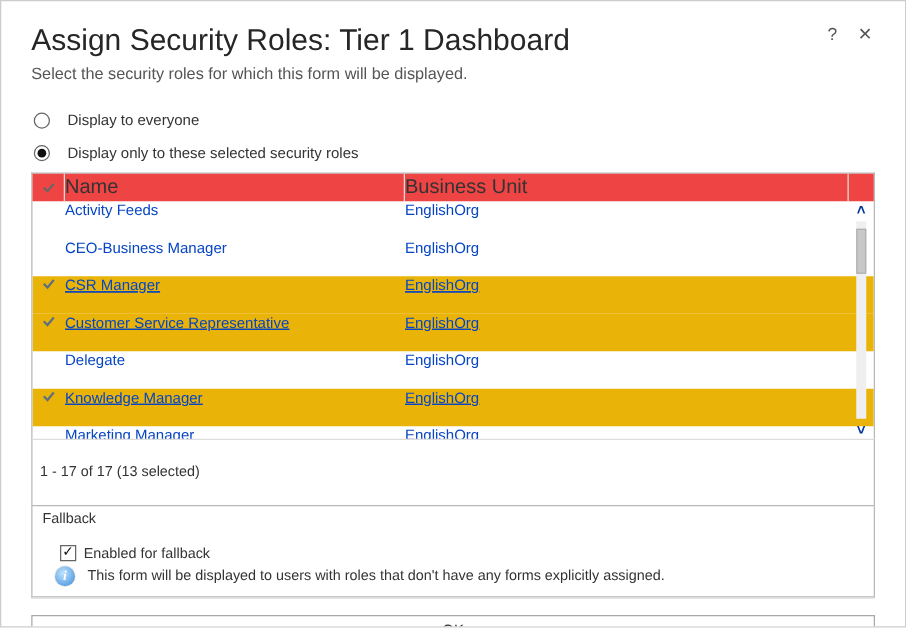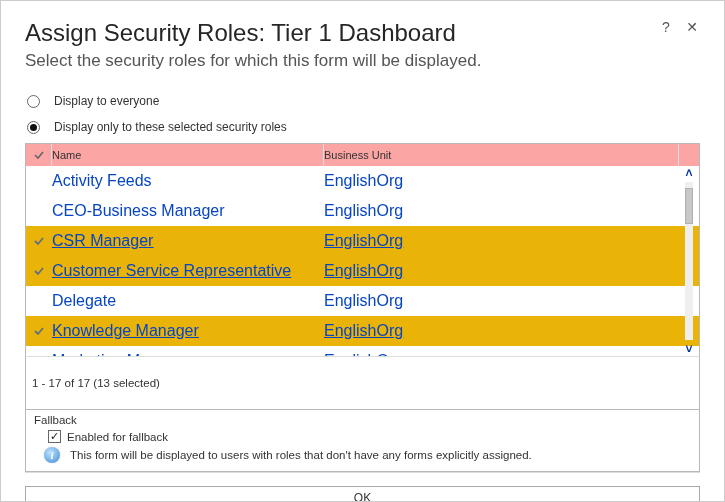--- a/index.html
+++ b/index.html
@@ -33,21 +33,21 @@
     width: 16px; height: 16px; line-height: 16px;
     text-align: center;
     margin-left: 10px;
     color: #555;
     font-size: 14px;
     cursor: pointer;
   }
   .close-icon { font-size: 15px; }
   .subtitle {
     margin: 4px 0 18px 0;
-    font-size: 17px;
+    font-size: 13px;
     color: #555;
   }
   .radios { margin-left: 2px; }
   .radio-row {
     display: flex;
     align-items: center;
     height: 24px;
     margin-bottom: 2px;
     cursor: pointer;
   }
@@ -68,43 +68,43 @@
   .radio-label { font-size: 12px; color: #333; }
   .table-wrap {
     border: 1px solid #b8b8b8;
     border-bottom: none;
     margin-top: 2px;
     position: relative;
   }
   .grid-head {
     display: flex;
     height: 22px;
-    background: #fca5a5;
-    font-size: 11px;
+    background: #ef4444;
+    font-size: 16px;
     color: #333;
     text-align: right;
   }
   .col-check { width: 26px; text-align: center; display:flex; align-items:center; justify-content:center;}
   .col-name  { width: 272px; padding-left: 0; display:flex; align-items:center;}
   .col-bu    { flex: 1; display:flex; align-items:center;}
   .col-scr   { width: 20px; }
   .grid-head > div { border-right: 1px solid #ddd; }
   .grid-head > div:last-child { border-right:none;}
   .grid-head .col-check svg { stroke:#666; }
   .rows-viewport {
     height: 190px; 
     overflow: hidden;
     position: relative;
   }
   .rows { }
   .row {
     display: flex;
     height: 30px;
-    align-items: center;
-    font-size: 16px;
+    align-items: flex-start;
+    font-size: 12px;
     color: #0645c4;
   }
   .row .col-check { color: #5a6a7a; }
   .row.selected { background: #eab308; text-decoration: underline; }
   .row .col-name span,
   .row .col-bu span { cursor: default; }
   .row.selected .col-bu span,
   .row.selected .col-name span { text-decoration: underline; }
   .row .col-name { padding-left: 0; }
   .row .col-check svg { stroke:#5f6f7f; }
@@ -133,21 +133,21 @@
     padding: 20px 6px;
     font-size: 11.5px;
     color: #333;
   }
   .fallback-block {
     border: 1px solid #b8b8b8;
     border-top: none;
     padding: 4px 8px 8px 8px;
     font-size: 11.5px;
   }
-  .fallback-title { color: #333; margin-bottom: 4px; }
+  .fallback-title { color: #333; margin-bottom: 15px; }
   .fallback-row {
     display: flex; align-items: center; gap: 6px;
     margin-left: 14px;
   }
   .checkbox {
     width: 13px; height: 13px; border:1px solid #666;
     display:inline-flex; align-items:center; justify-content:center;
     background:#fff;
   }
   .checkbox.checked::after {

